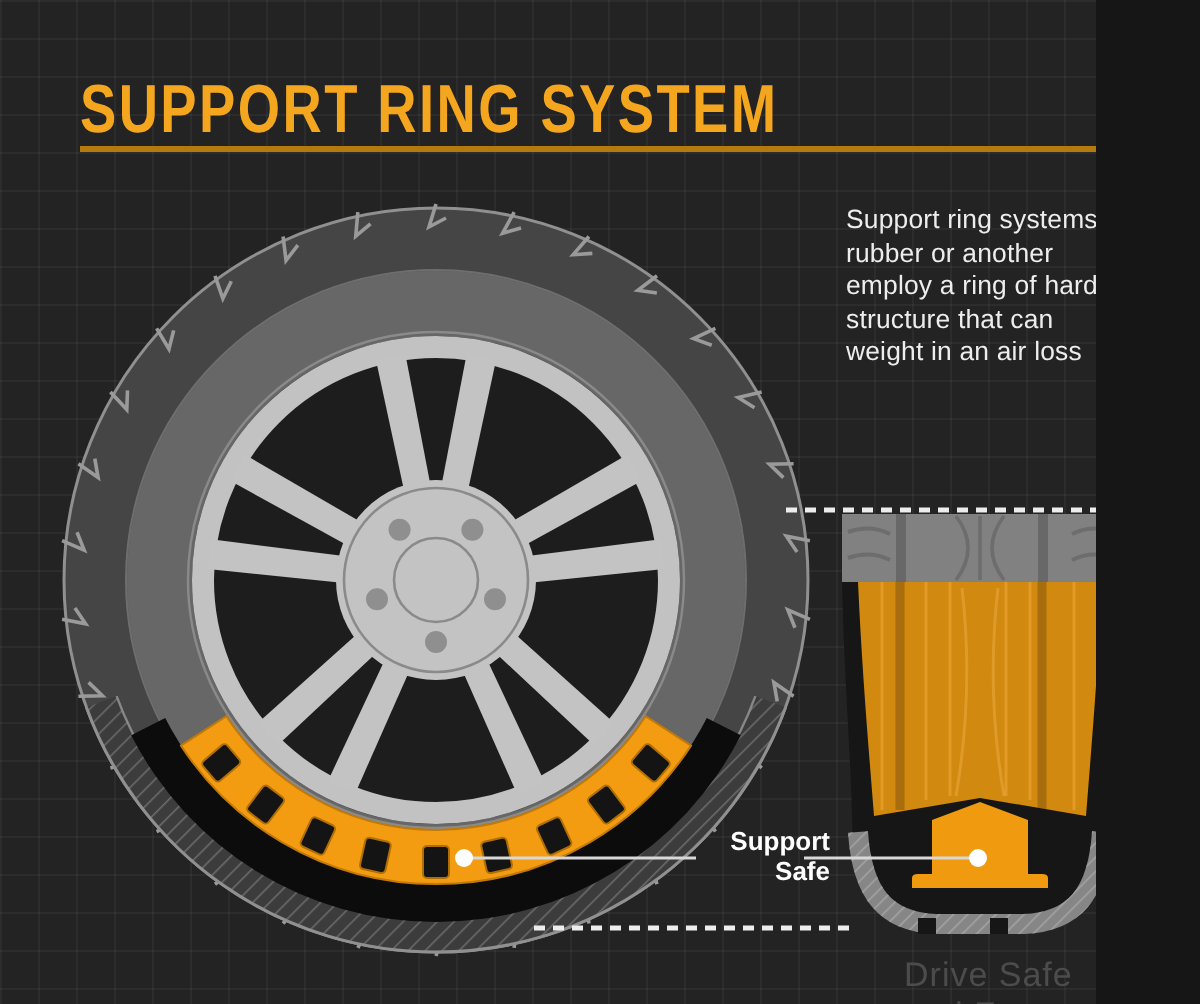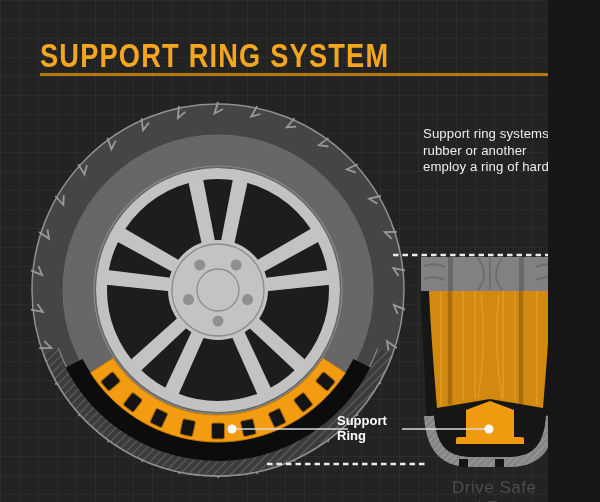--- a/index.html
+++ b/index.html
@@ -17,25 +17,25 @@
     font-size:34px;font-weight:bold;color:#F5A61F;
     letter-spacing:1.5px;white-space:nowrap;
     transform:scaleX(0.8);transform-origin:0 0;
   }
   .rule{
     position:absolute;left:40px;top:73px;width:519px;height:2.5px;
     background:#B57A0E;
   }
   .para{
     position:absolute;left:423px;top:102px;width:162px;
-    font-size:13.2px;line-height:16.6px;color:#EDEDED;letter-spacing:0.1px;margin-top:24px;
+    font-size:13.2px;line-height:16.6px;color:#EDEDED;letter-spacing:0.1px;
   }
   .callout{
     position:absolute;left:337px;top:414px;width:78px;
-    text-align:left;font-size:13px;font-weight:bold;line-height:14.5px;color:#FFFFFF;
+    text-align:right;font-size:13px;font-weight:bold;line-height:14.5px;color:#FFFFFF;
   }
   .watermark{
     position:absolute;left:452px;top:478px;
     font-size:17px;color:#4C4C4C;letter-spacing:0.5px;
   }
   svg.art{position:absolute;left:0;top:0;}
 </style>
 </head>
 <body>
 
@@ -192,21 +192,23 @@
     </g>
   </svg>
 
   <div class="title">SUPPORT RING SYSTEM</div>
   <div class="rule"></div>
 
   <div class="para">
     <div>Support ring systems</div>
     <div>rubber or another</div>
     <div>employ a ring of hard</div>
+    <div>structure that can</div>
+    <div>weight in an air loss</div>
   </div>
 
   <div class="callout">
     <div>Support</div>
-    <div>Ring</div>
+    <div>Safe</div>
   </div>
 
   <div class="watermark">Drive Safe and Fast</div>
 </div>
 
 </body></html>

